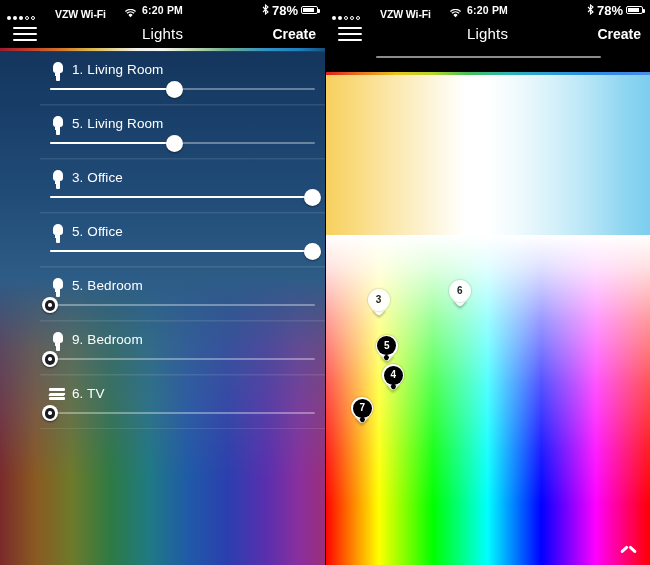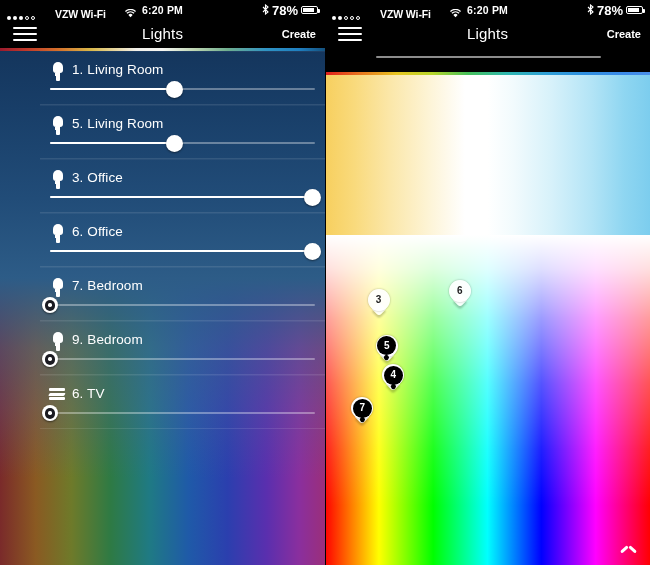--- a/index.html
+++ b/index.html
@@ -20,21 +20,21 @@
   .wifi{display:inline-block;margin-left:1px;}
   .bt{display:inline-block;}
   .battpct{font-size:13px;font-weight:bold;}
   .batt{width:17px;height:8.5px;border:1px solid #fff;border-radius:2px;position:relative;box-sizing:border-box;}
   .batt i{position:absolute;left:1px;top:1px;bottom:1px;width:72%;background:#fff;display:block;}
   .batt:after{content:"";position:absolute;right:-3px;top:2.4px;width:1.6px;height:3.5px;background:#fff;border-radius:0 1px 1px 0;}
 
   .navbar{position:relative;height:28px;background:#000;color:#fff;}
   .nav-title{position:absolute;left:0;right:0;top:0;line-height:28px;text-align:center;
     font-size:15px;font-weight:400;letter-spacing:.2px;}
-  .nav-create{position:absolute;right:9px;top:0;line-height:28px;font-size:11px;font-weight:bold;}
+  .nav-create{position:absolute;right:9px;top:0;line-height:28px;font-size:14px;font-weight:bold;}
   .hamburger{position:absolute;left:13px;top:7px;width:24px;height:15px;cursor:pointer;}
   .hamburger span{position:absolute;left:0;width:24px;height:2.2px;background:#fff;border-radius:1px;}
   .hamburger span:nth-child(1){top:0;}
   .hamburger span:nth-child(2){top:6px;}
   .hamburger span:nth-child(3){top:12px;}
 
   
   .left .body{position:relative;height:517px;overflow:hidden;
     background:
       linear-gradient(to bottom,
@@ -219,33 +219,33 @@
               <div class="fill" style="width: 99%;"></div>
               <div class="knob" style="left: 99%;"></div>
             </div>
           </div>
           <div class="row">
             <div class="bulb">
               <div class="head"></div>
               <div class="neck"></div>
               <div class="base"></div>
             </div>
-            <div class="label">6. Office</div>
+            <div class="label">5. Office</div>
             <div class="track">
               <div class="fill" style="width: 99%;"></div>
               <div class="knob" style="left: 99%;"></div>
             </div>
           </div>
           <div class="row">
             <div class="bulb">
               <div class="head"></div>
               <div class="neck"></div>
               <div class="base"></div>
             </div>
-            <div class="label">7. Bedroom</div>
+            <div class="label">5. Bedroom</div>
             <div class="track">
               <div class="fill" style="width: 0%;"></div>
               <div class="knob off" style="left: 0%;"></div>
             </div>
           </div>
           <div class="row">
             <div class="bulb">
               <div class="head"></div>
               <div class="neck"></div>
               <div class="base"></div>

